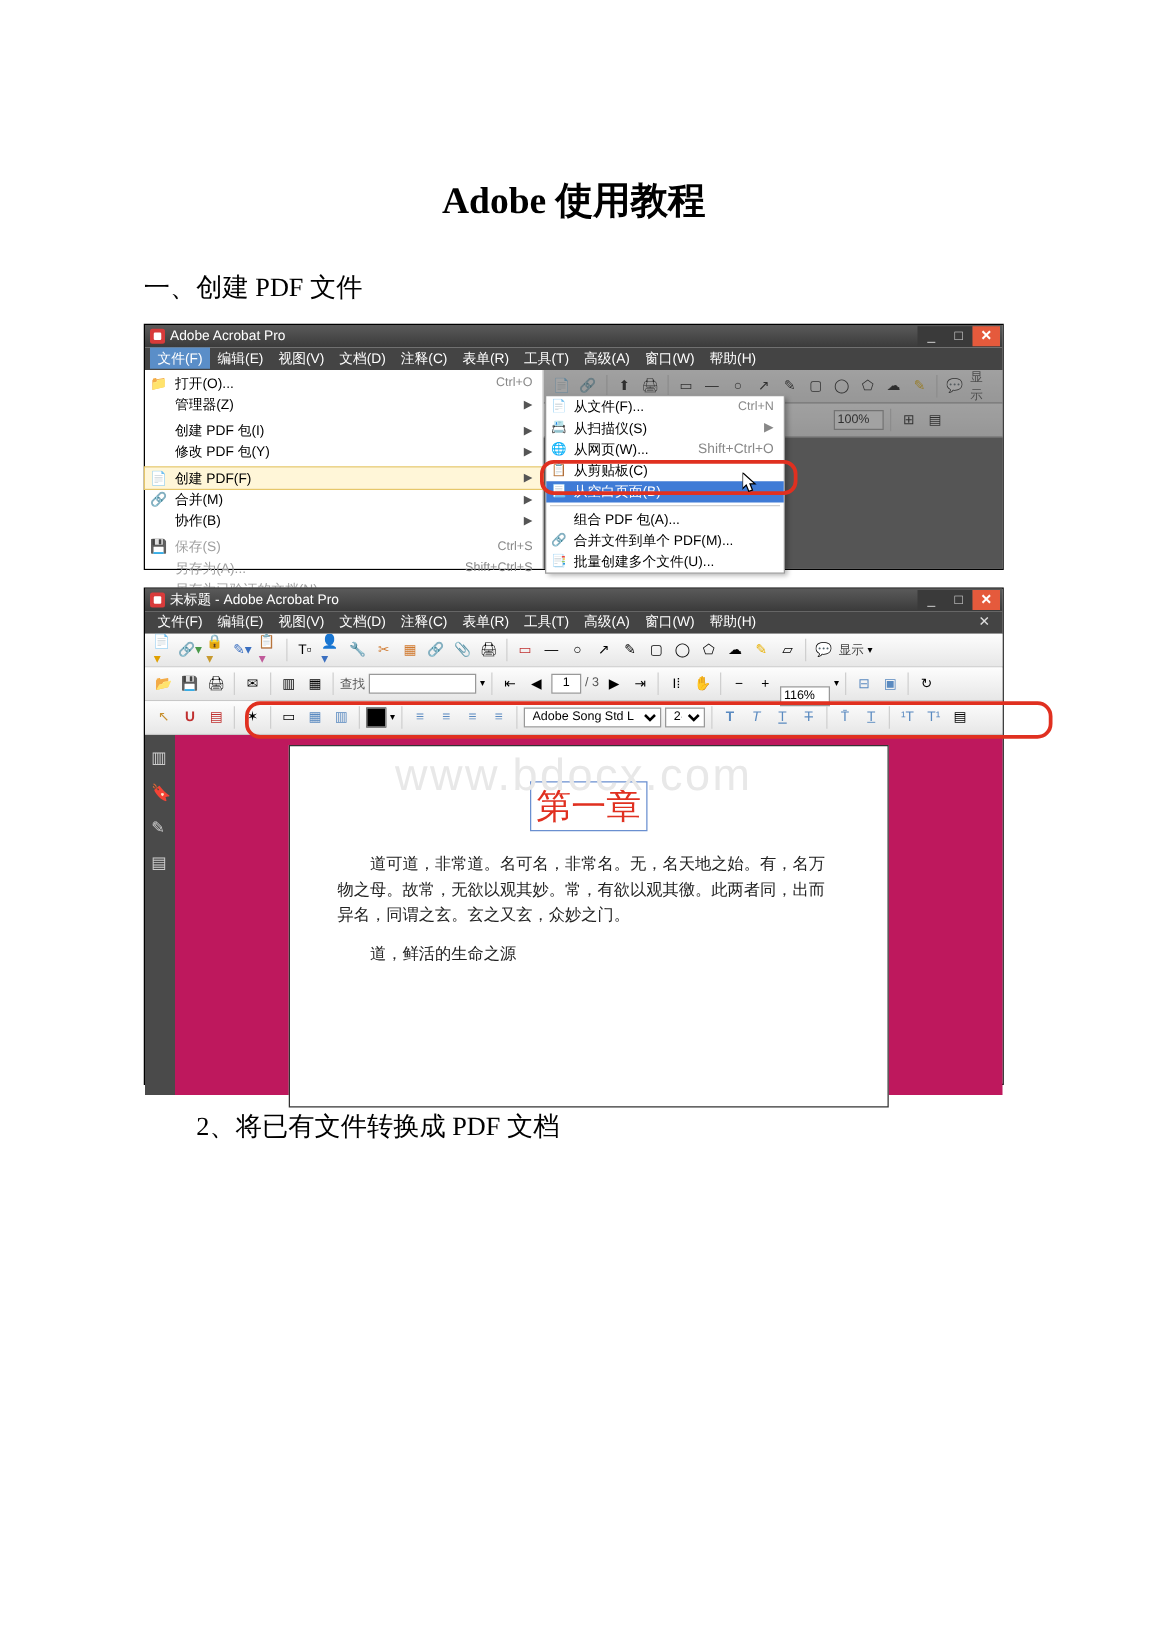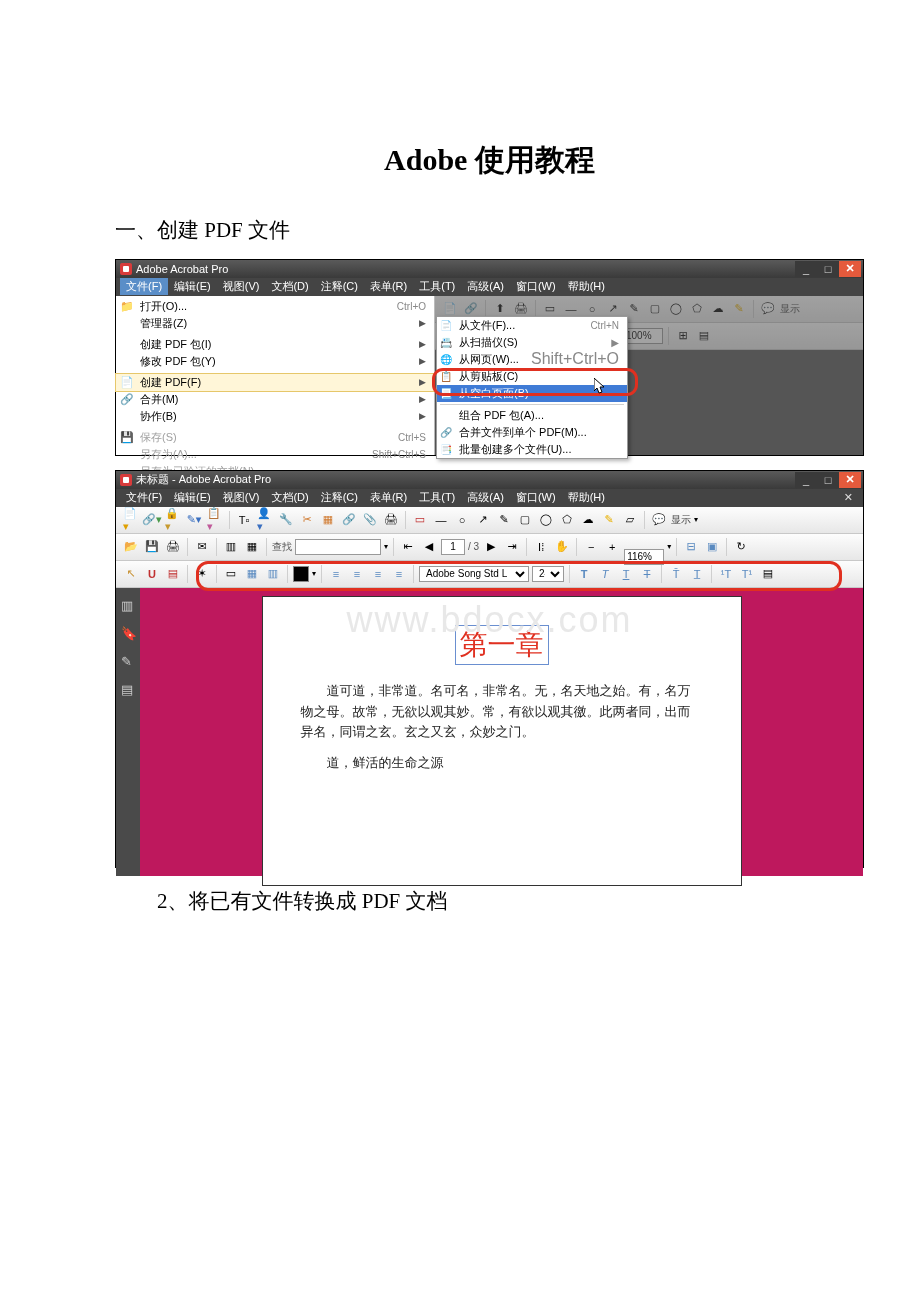--- a/index.html
+++ b/index.html
@@ -3,21 +3,21 @@
 <meta charset="utf-8">
 <style>
   body {
     margin: 0;
     padding: 0;
     font-family: "SimSun", "宋体", serif;
     background: white;
     width: 920px;
   }
   .page {
-    padding: 140px 56px 60px 115px;
+    padding: 140px 117px 60px 115px;
   }
   h1 {
     font-size: 30px;
     font-weight: bold;
     text-align: center;
     margin: 0 0 30px 0;
     font-family: "SimSun", serif;
   }
   .body-text {
     font-size: 21px;
@@ -291,21 +291,21 @@
         <div class="toolbar faded">
           <span class="tbicon">✋</span>
           <span class="tbicon">⬚</span>
           <span class="tbicon">🔍</span>
           <input class="txtbox" style="width: 18px;" value="0">
           <span class="sep"></span>
           <span class="tbicon">I⁞</span>
           <span class="tbicon">✥</span>
           <span class="tbicon">−</span>
           <span class="tbicon">+</span>
-          <input class="txtbox" style="width: 34px;" value="100%">
+          <input class="txtbox" style="width: 34px; margin-left: 44px;" value="100%">
           <span class="sep"></span>
           <span class="tbicon">⊞</span>
           <span class="tbicon">▤</span>
         </div>
         <div style="flex:1;background:#555"></div>
       </div>
     </div>
 
     <div class="submenu" id="submenu1">
         <div class="sm-item">
@@ -314,21 +314,21 @@
           <span style="font-size:10px;color:#888">Ctrl+N</span>
         </div>
         <div class="sm-item">
           <span class="ic">📇</span>
           <span>从扫描仪(S)</span>
           <span style="font-size:10px;color:#888"> ▶</span>
         </div>
         <div class="sm-item">
           <span class="ic">🌐</span>
           <span>从网页(W)...</span>
-          <span style="font-size:16px;color:#888">Shift+Ctrl+O</span>
+          <span style="font-size:11px;color:#888">Shift+Ctrl+O</span>
         </div>
         <div class="sm-item">
           <span class="ic">📋</span>
           <span>从剪贴板(C)</span>
           <span style="font-size:10px;color:#888"></span>
         </div>
         <div class="sm-item highlight">
           <span class="ic">📃</span>
           <span>从空白页面(B)</span>
           <span style="font-size:10px;color:#fff"></span>

